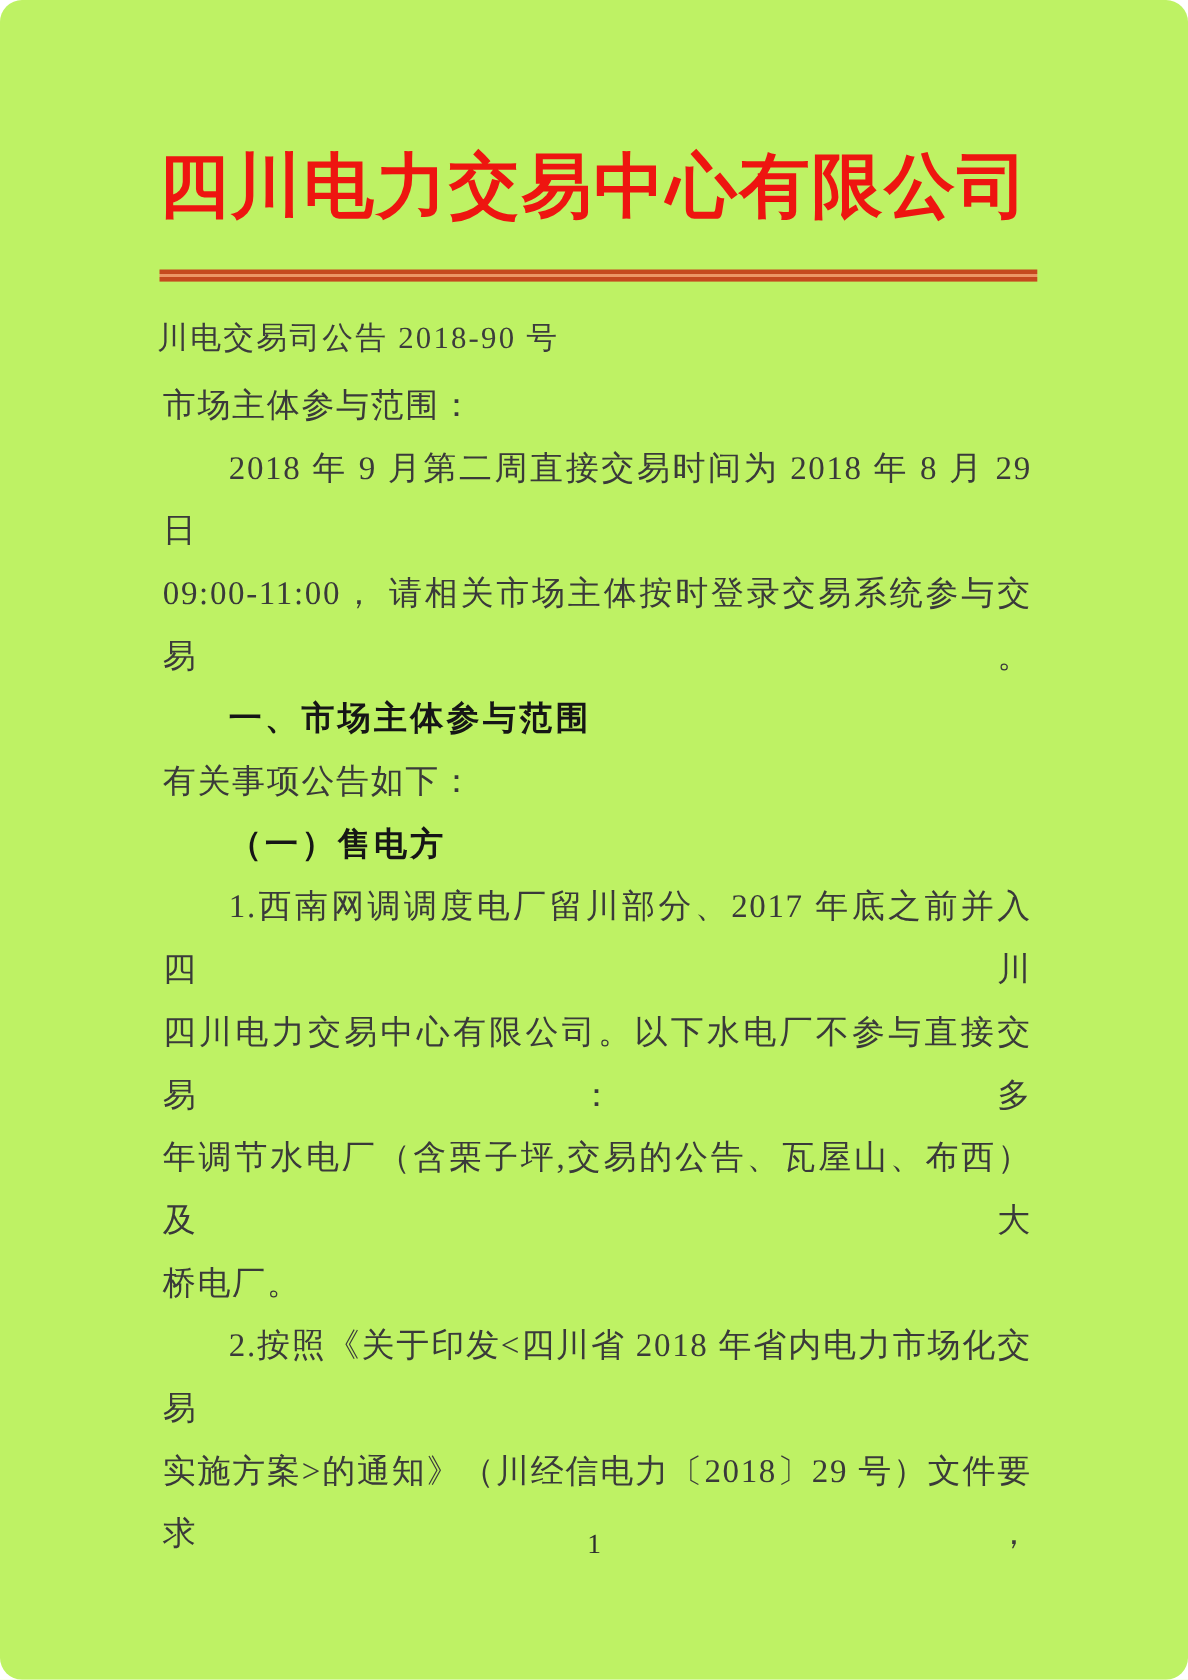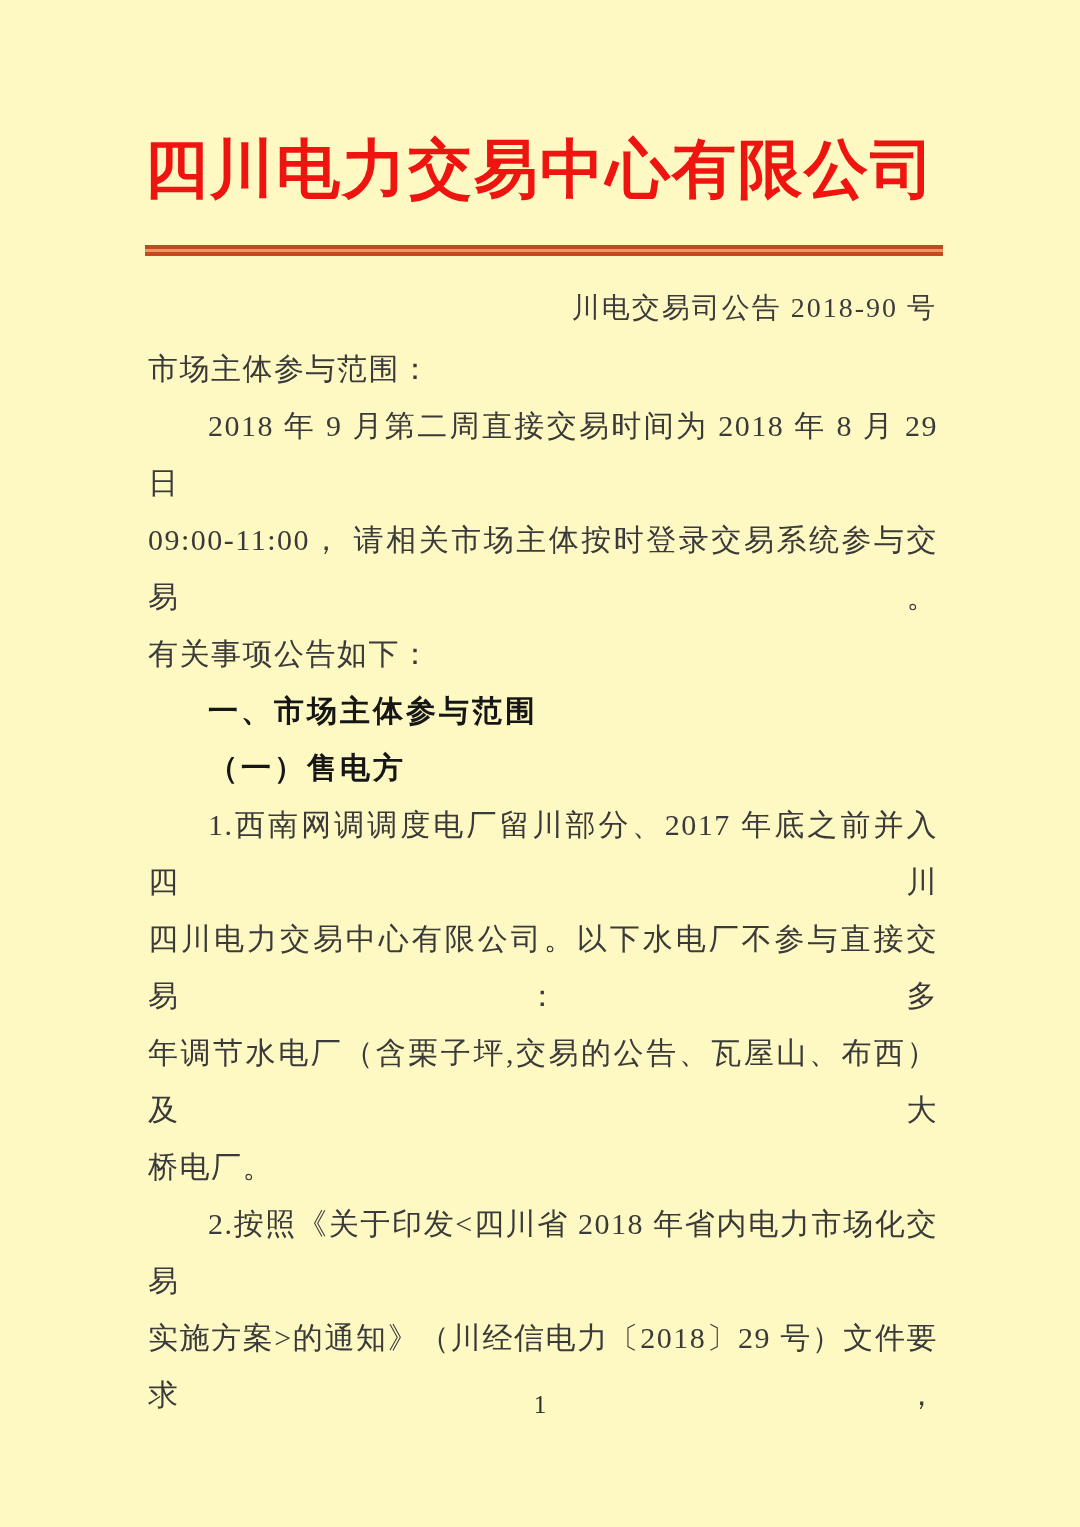--- a/index.html
+++ b/index.html
@@ -1,23 +1,24 @@
 <!DOCTYPE html>
 <html><head>
 <meta charset="utf-8">
 <style>
   html, body { margin: 0; padding: 0; background: #ffffff; }
   .page {
     position: relative;
     width: 1080px;
     height: 1527px;
-    background: #fef9c3;
+    background: #bef264;
     overflow: hidden;
     font-family: "Liberation Serif", "DejaVu Serif", serif;
     color: #3a3a3a;
+    border-radius: 20px;
   }
   .company {
     margin: 0;
     padding-top: 133px;
     text-align: center;
     color: #ee1510;
     font-size: 64px;
     line-height: 74px;
     font-weight: 700;
     letter-spacing: 2px;
@@ -26,21 +27,20 @@
   .rule {
     margin: 38px 137px 0 145px;
     height: 11px;
     background: linear-gradient(to bottom,
       #c5491e 0px, #c5491e 4px,
       #ec9565 4px, #ec9565 7px,
       #c5491e 7px, #c5491e 11px);
   }
   .doc-no {
     margin: 34px 143px 0 143px;
-    text-align: right;
     font-size: 28px;
     line-height: 36px;
     color: #3c3c3c;
     letter-spacing: 2px;
   }
   .title {
     margin: 18px 140px 0 140px;
     text-align: center;
     font-size: 40px;
     line-height: 76px;
@@ -83,22 +83,22 @@
 
   <div class="rule"></div>
 
   <div class="doc-no">川电交易司公告 2018-90 号</div>
 
 
   <div class="body-text">
     <div class="line">市场主体参与范围：</div>
     <div class="line indent j">2018 年 9 月第二周直接交易时间为 2018 年 8 月 29 日</div>
     <div class="line j">09:00-11:00， 请相关市场主体按时登录交易系统参与交易。</div>
+    <div class="line indent hd">一、市场主体参与范围</div>
     <div class="line">有关事项公告如下：</div>
-    <div class="line indent hd">一、市场主体参与范围</div>
     <div class="line indent hd">（一）售电方</div>
     <div class="line indent j">1.西南网调调度电厂留川部分、2017 年底之前并入四川</div>
     <div class="line j">四川电力交易中心有限公司。以下水电厂不参与直接交易：多</div>
     <div class="line j">年调节水电厂（含栗子坪,交易的公告、瓦屋山、布西）及大</div>
     <div class="line">桥电厂。</div>
     <div class="line indent j">2.按照《关于印发&lt;四川省 2018 年省内电力市场化交易</div>
     <div class="line j">实施方案&gt;的通知》（川经信电力〔2018〕29 号）文件要求，</div>
 
   </div>
 

